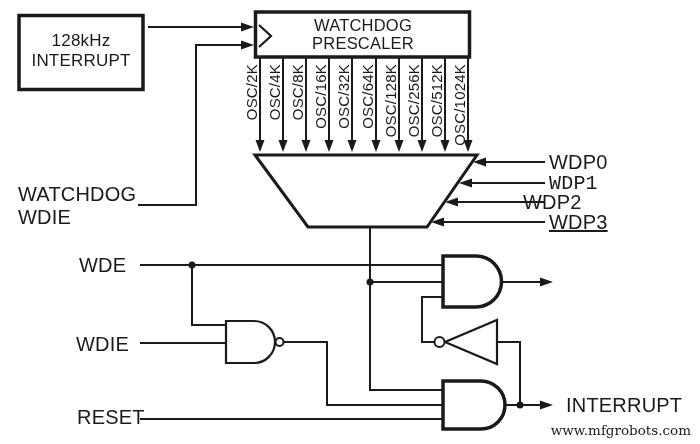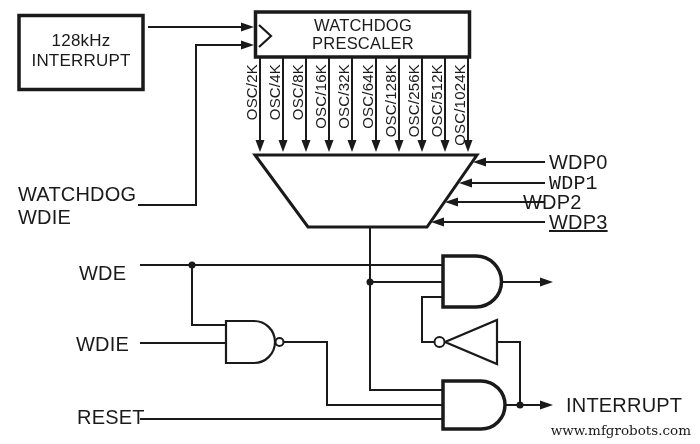--- a/index.html
+++ b/index.html
@@ -128,20 +128,20 @@
   <div class="lbl prsct" style="left:256px; top:35px; width:214px;">PRESCALER</div>
 
   <div class="lbl sig" style="left:18px; top:185px;">WATCHDOG</div>
   <div class="lbl sig" style="left:18px; top:208px;">WDIE</div>
 
   <div class="lbl sig" style="left:549px; top:153px;">WDP0</div>
   <div class="lbl sig" style="left:549px; top:174px;font-family:Liberation Mono, monospace;">WDP1</div>
   <div class="lbl sig" style="left:523px; top:193px;">WDP2</div>
   <div class="lbl sig" style="left:549px; top:213px;text-decoration:underline;">WDP3</div>
 
-  <div class="lbl sig" style="left:79px; top:264px;text-align:right;">WDE</div>
+  <div class="lbl sig" style="left:79px; top:256px;text-align:right;">WDE</div>
   <div class="lbl sig" style="left:76px; top:335px;">WDIE</div>
   <div class="lbl sig" style="left:77px; top:408px;">RESET</div>
 
   <div class="lbl sig" style="left:566px; top:396px;">INTERRUPT</div>
 
   <div class="lbl wm" style="left:545px; top:423px; width:146px;">www.mfgrobots.com</div>
 </div>
 
 </body></html>

